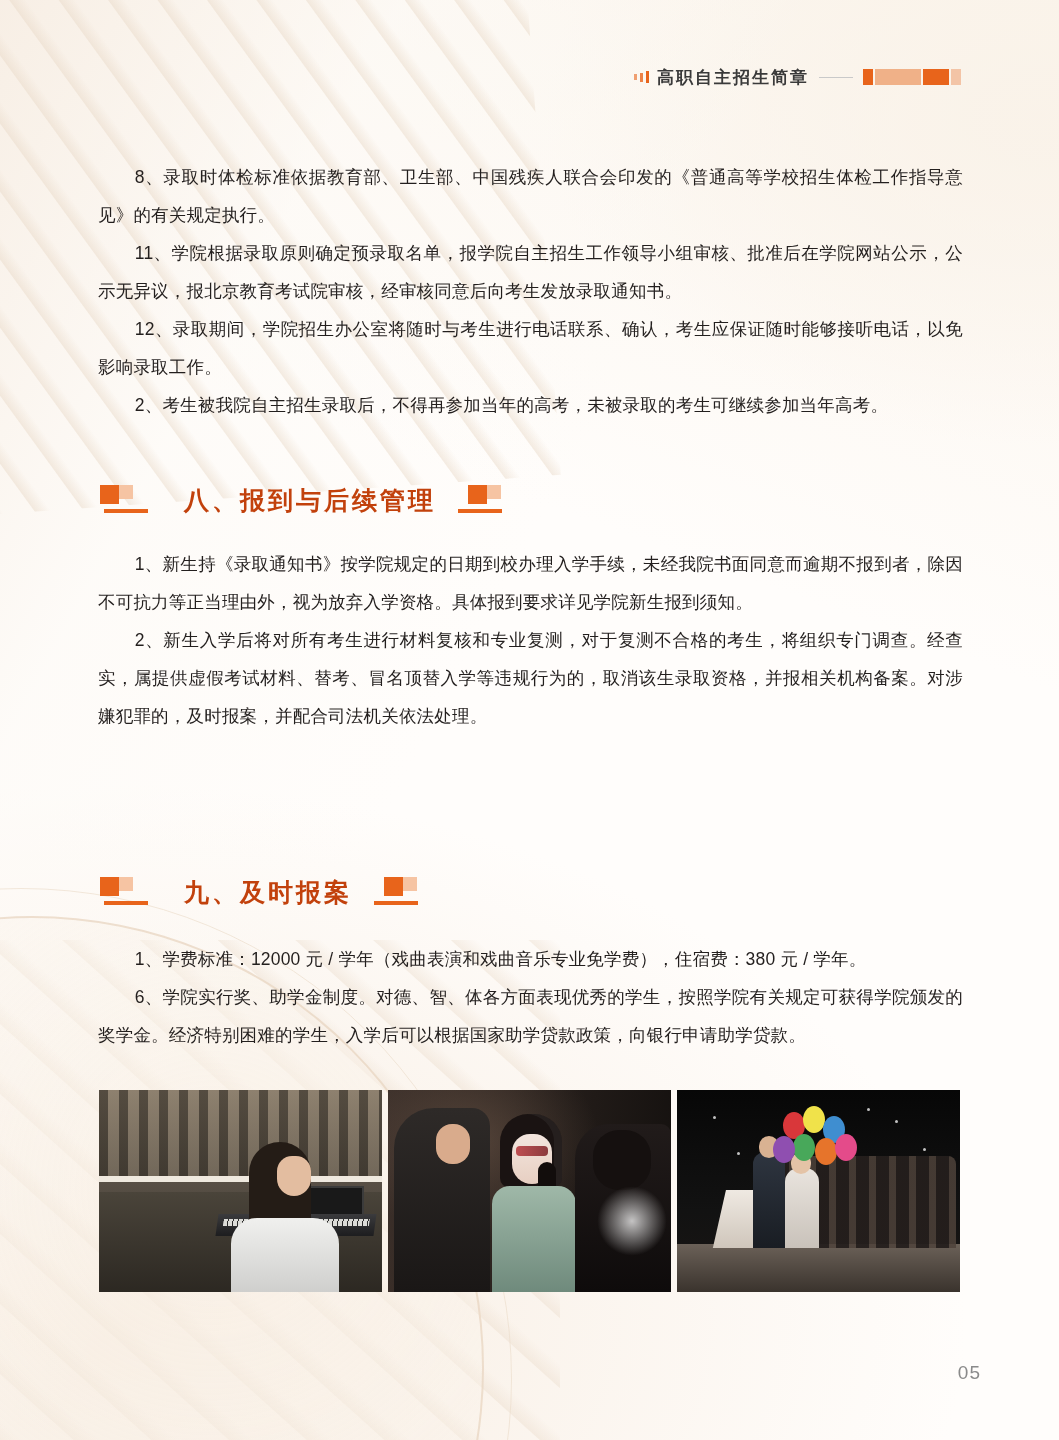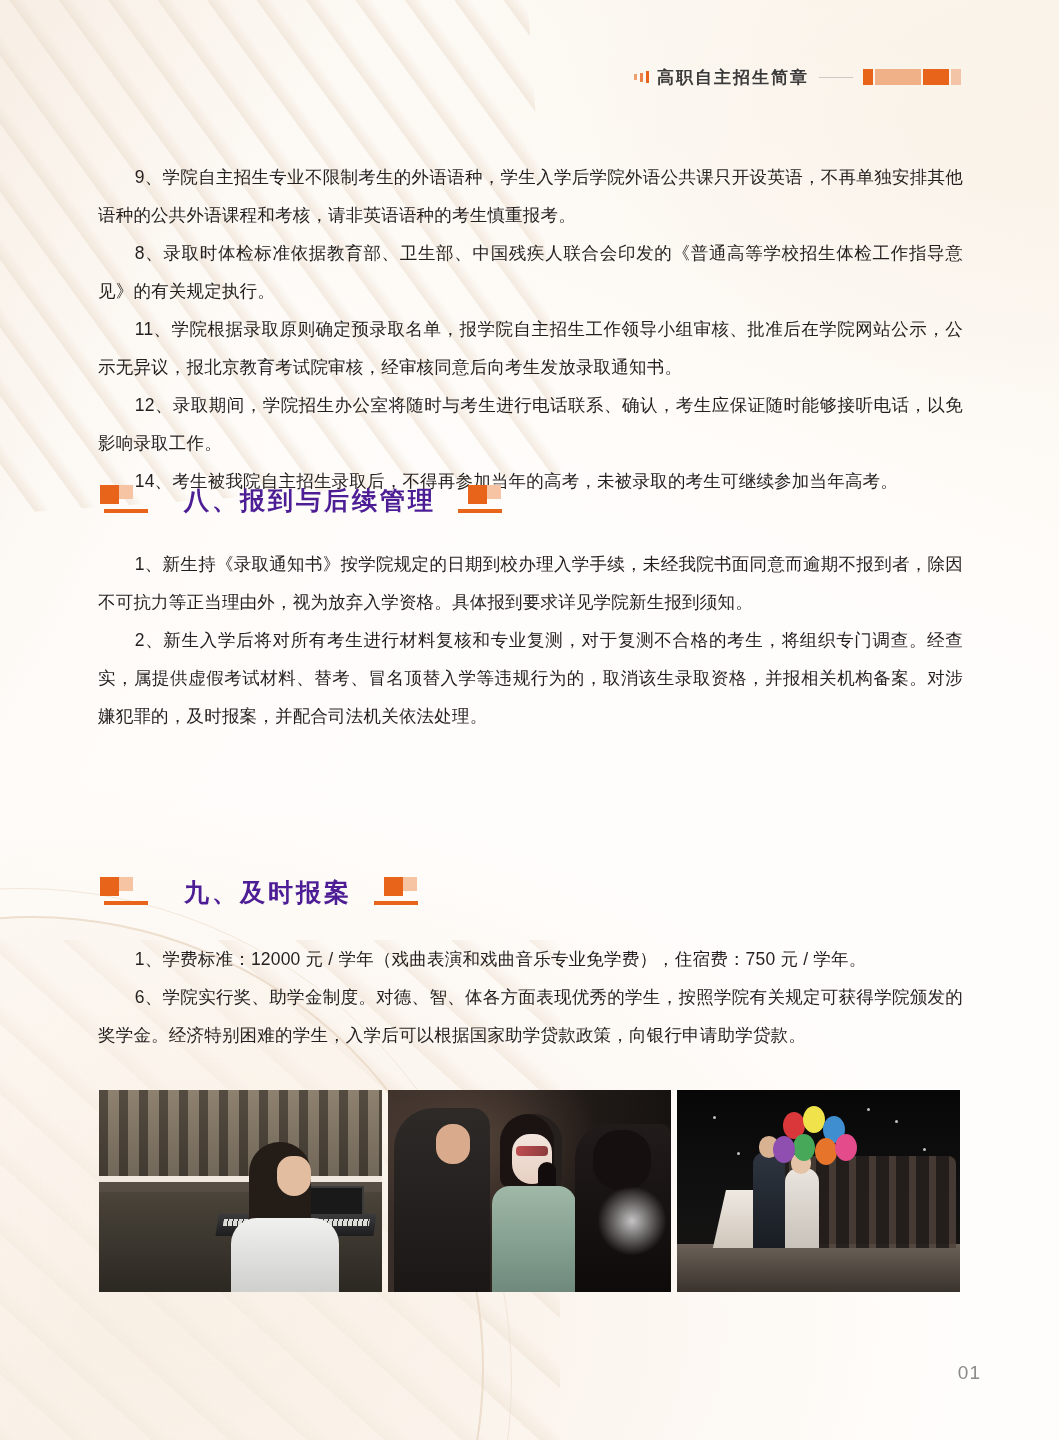--- a/index.html
+++ b/index.html
@@ -183,21 +183,21 @@
     height: 4px;
     background: #e8641b;
   }
   .sec-mark.right .sq { left: 10px; }
   .sec-mark.right .sq2 { left: 29px; }
   .sec-mark.right .bar { left: 0px; width: 44px; }
 
   .sec-title {
     font-size: 25px;
     font-weight: bold;
-    color: #4c1d95;
+    color: #c2410c;
     letter-spacing: 3px;
     margin: 0 22px;
     white-space: nowrap;
   }
 
   .head-8 { top: 480px; }
   .block-2 { top: 545px; }
 
   .head-9 { top: 872px; }
   .block-3 { top: 940px; }
@@ -402,25 +402,24 @@
     <span class="hdr-rule"></span>
     <span class="hdr-blocks">
       <span class="hdr-blk-a"></span>
       <span class="hdr-blk-b"></span>
       <span class="hdr-blk-c"></span>
       <span class="hdr-blk-d"></span>
     </span>
   </div>
 
   <div class="body-text block-1">
-    <p class="para">9、学院自主招生专业不限制考生的外语语种，学生入学后学院外语公共课只开设英语，不再单独安排其他语种的公共外语课程和考核，请非英语语种的考生慎重报考。</p>
     <p class="para">8、录取时体检标准依据教育部、卫生部、中国残疾人联合会印发的《普通高等学校招生体检工作指导意见》的有关规定执行。</p>
     <p class="para">11、学院根据录取原则确定预录取名单，报学院自主招生工作领导小组审核、批准后在学院网站公示，公示无异议，报北京教育考试院审核，经审核同意后向考生发放录取通知书。</p>
     <p class="para">12、录取期间，学院招生办公室将随时与考生进行电话联系、确认，考生应保证随时能够接听电话，以免影响录取工作。</p>
-    <p class="para">14、考生被我院自主招生录取后，不得再参加当年的高考，未被录取的考生可继续参加当年高考。</p>
+    <p class="para">2、考生被我院自主招生录取后，不得再参加当年的高考，未被录取的考生可继续参加当年高考。</p>
   </div>
 
   <div class="section-head head-8">
     <span class="sec-mark">
       <span class="sq"></span>
         <span class="sq2"></span>
         <span class="bar"></span>
     </span>
     <span class="sec-title">八、报到与后续管理</span>
     <span class="sec-mark right">
@@ -443,21 +442,21 @@
     </span>
     <span class="sec-title">九、及时报案</span>
     <span class="sec-mark right">
       <span class="sq"></span>
         <span class="sq2"></span>
         <span class="bar"></span>
     </span>
   </div>
 
   <div class="body-text block-3">
-    <p class="para">1、学费标准：12000 元 / 学年（戏曲表演和戏曲音乐专业免学费），住宿费：750 元 / 学年。</p>
+    <p class="para">1、学费标准：12000 元 / 学年（戏曲表演和戏曲音乐专业免学费），住宿费：380 元 / 学年。</p>
     <p class="para">6、学院实行奖、助学金制度。对德、智、体各方面表现优秀的学生，按照学院有关规定可获得学院颁发的奖学金。经济特别困难的学生，入学后可以根据国家助学贷款政策，向银行申请助学贷款。</p>
   </div>
 
   <div class="photos">
     <div class="photo p1">
       <div class="shelf"></div>
         <div class="shelf2"></div>
         <div class="bench"></div>
       <div class="monitor"></div>
       <div class="kb"></div>
@@ -493,15 +492,15 @@
         <div class="balloon b6"></div>
       <div class="balloon b7"></div>
       <div class="spark" style="left:36px;top:26px;"></div>
       <div class="spark" style="left:60px;top:62px;"></div>
       <div class="spark" style="left:218px;top:30px;"></div>
       <div class="spark" style="left:246px;top:58px;"></div>
       <div class="spark" style="left:190px;top:18px;"></div>
     </div>
   </div>
 
-  <div class="page-num">01</div>
+  <div class="page-num">05</div>
 
 </div>
 
 </body></html>

